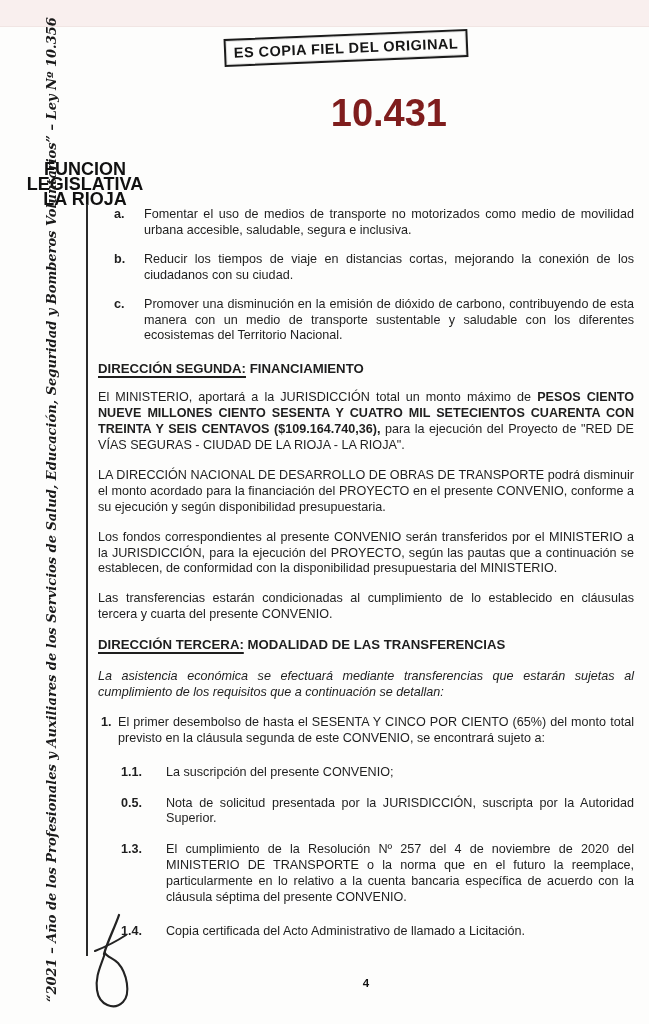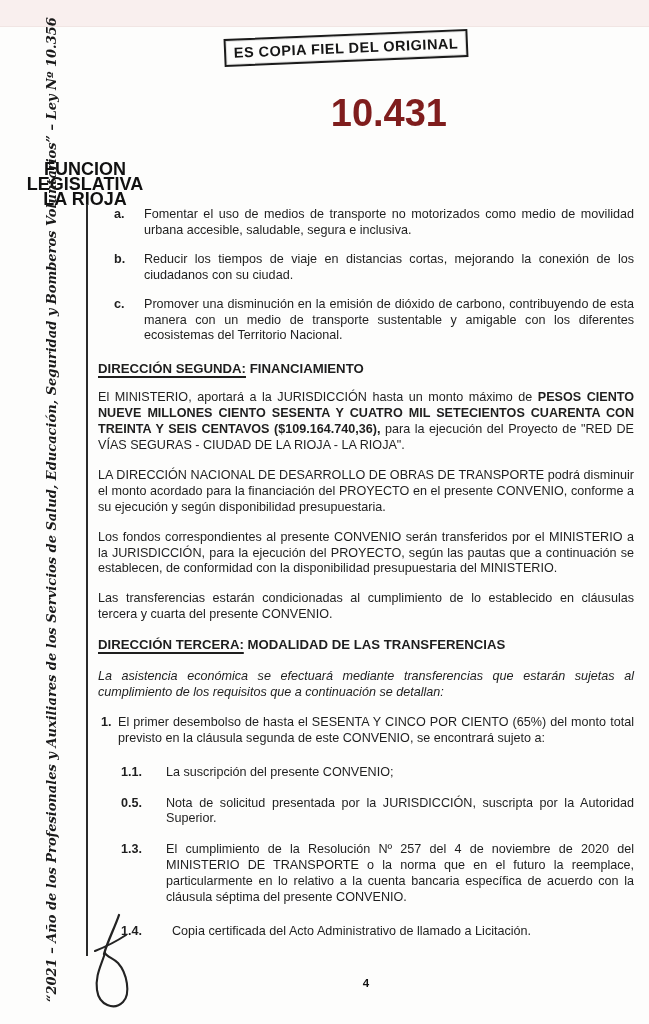--- a/index.html
+++ b/index.html
@@ -42,21 +42,21 @@
   .heading{font-weight:bold;font-size:13.2px;margin:2px 0 13px 0;text-align:left;}
   .heading .und{text-decoration:underline;text-decoration-thickness:1.5px;text-underline-offset:2.5px;}
   p.par{margin:0 0 14px 0;}
   .b{font-weight:bold;}
   .item1{display:flex;margin:11px 0 18px 0;}
   .item1 .lbl{flex:none;width:20px;padding-left:3px;box-sizing:border-box;font-weight:bold;}
   .item1 .txt{flex:1;text-align:justify;}
   .sub{display:flex;margin-bottom:15px;}
   .sub .lbl{flex:none;width:68px;padding-left:23px;box-sizing:border-box;font-weight:bold;}
   .sub .txt{flex:1;text-align:justify;}
-  .sub.last{margin-top:18px;gap:6px;}
+  .sub.last{margin-top:18px;}
   .signature{position:absolute;left:92px;top:910px;}
   .page-number{position:absolute;left:336px;top:977px;width:60px;text-align:center;font-weight:bold;font-size:11.5px;color:#111;}
 </style>
 </head>
 <body>
 
 <div class="page">
 
   <div class="top-band"></div>
 
@@ -79,28 +79,28 @@
     <div class="row">
       <span class="lbl">a.</span>
       <span class="txt">Fomentar el uso de medios de transporte no motorizados como medio de movilidad urbana accesible, saludable, segura e inclusiva.</span>
     </div>
     <div class="row">
       <span class="lbl">b.</span>
       <span class="txt">Reducir los tiempos de viaje en distancias cortas, mejorando la conexión de los ciudadanos con su ciudad.</span>
     </div>
     <div class="row c">
       <span class="lbl">c.</span>
-      <span class="txt">Promover una disminución en la emisión de dióxido de carbono, contribuyendo de esta manera con un medio de transporte sustentable y amigable con los diferentes ecosistemas del Territorio Nacional.</span>
+      <span class="txt">Promover una disminución en la emisión de dióxido de carbono, contribuyendo de esta manera con un medio de transporte sustentable y saludable con los diferentes ecosistemas del Territorio Nacional.</span>
     </div>
 
     <div class="heading">
       <span class="und">DIRECCIÓN SEGUNDA:</span><span> FINANCIAMIENTO</span>
     </div>
 
-    <p class="par"><span>El MINISTERIO, aportará a la JURISDICCIÓN hasta un monto máximo de </span><span class="b">PESOS CIENTO NUEVE MILLONES CIENTO SESENTA Y CUATRO MIL SETECIENTOS CUARENTA CON TREINTA Y SEIS CENTAVOS ($109.164.740,36),</span><span> para la ejecución del Proyecto de "RED DE VÍAS SEGURAS - CIUDAD DE LA RIOJA - LA RIOJA".</span></p>
+    <p class="par"><span>El MINISTERIO, aportará a la JURISDICCIÓN total un monto máximo de </span><span class="b">PESOS CIENTO NUEVE MILLONES CIENTO SESENTA Y CUATRO MIL SETECIENTOS CUARENTA CON TREINTA Y SEIS CENTAVOS ($109.164.740,36),</span><span> para la ejecución del Proyecto de "RED DE VÍAS SEGURAS - CIUDAD DE LA RIOJA - LA RIOJA".</span></p>
 
     <p class="par">LA DIRECCIÓN NACIONAL DE DESARROLLO DE OBRAS DE TRANSPORTE podrá disminuir el monto acordado para la financiación del PROYECTO en el presente CONVENIO, conforme a su ejecución y según disponibilidad presupuestaria.</p>
 
     <p class="par">Los fondos correspondientes al presente CONVENIO serán transferidos por el MINISTERIO a la JURISDICCIÓN, para la ejecución del PROYECTO, según las pautas que a continuación se establecen, de conformidad con la disponibilidad presupuestaria del MINISTERIO.</p>
 
     <p class="par">Las transferencias estarán condicionadas al cumplimiento de lo establecido en cláusulas tercera y cuarta del presente CONVENIO.</p>
 
     <div class="heading" style="margin-top:6px;">
       <span class="und">DIRECCIÓN TERCERA:</span><span> MODALIDAD DE LAS TRANSFERENCIAS</span>
     </div>

